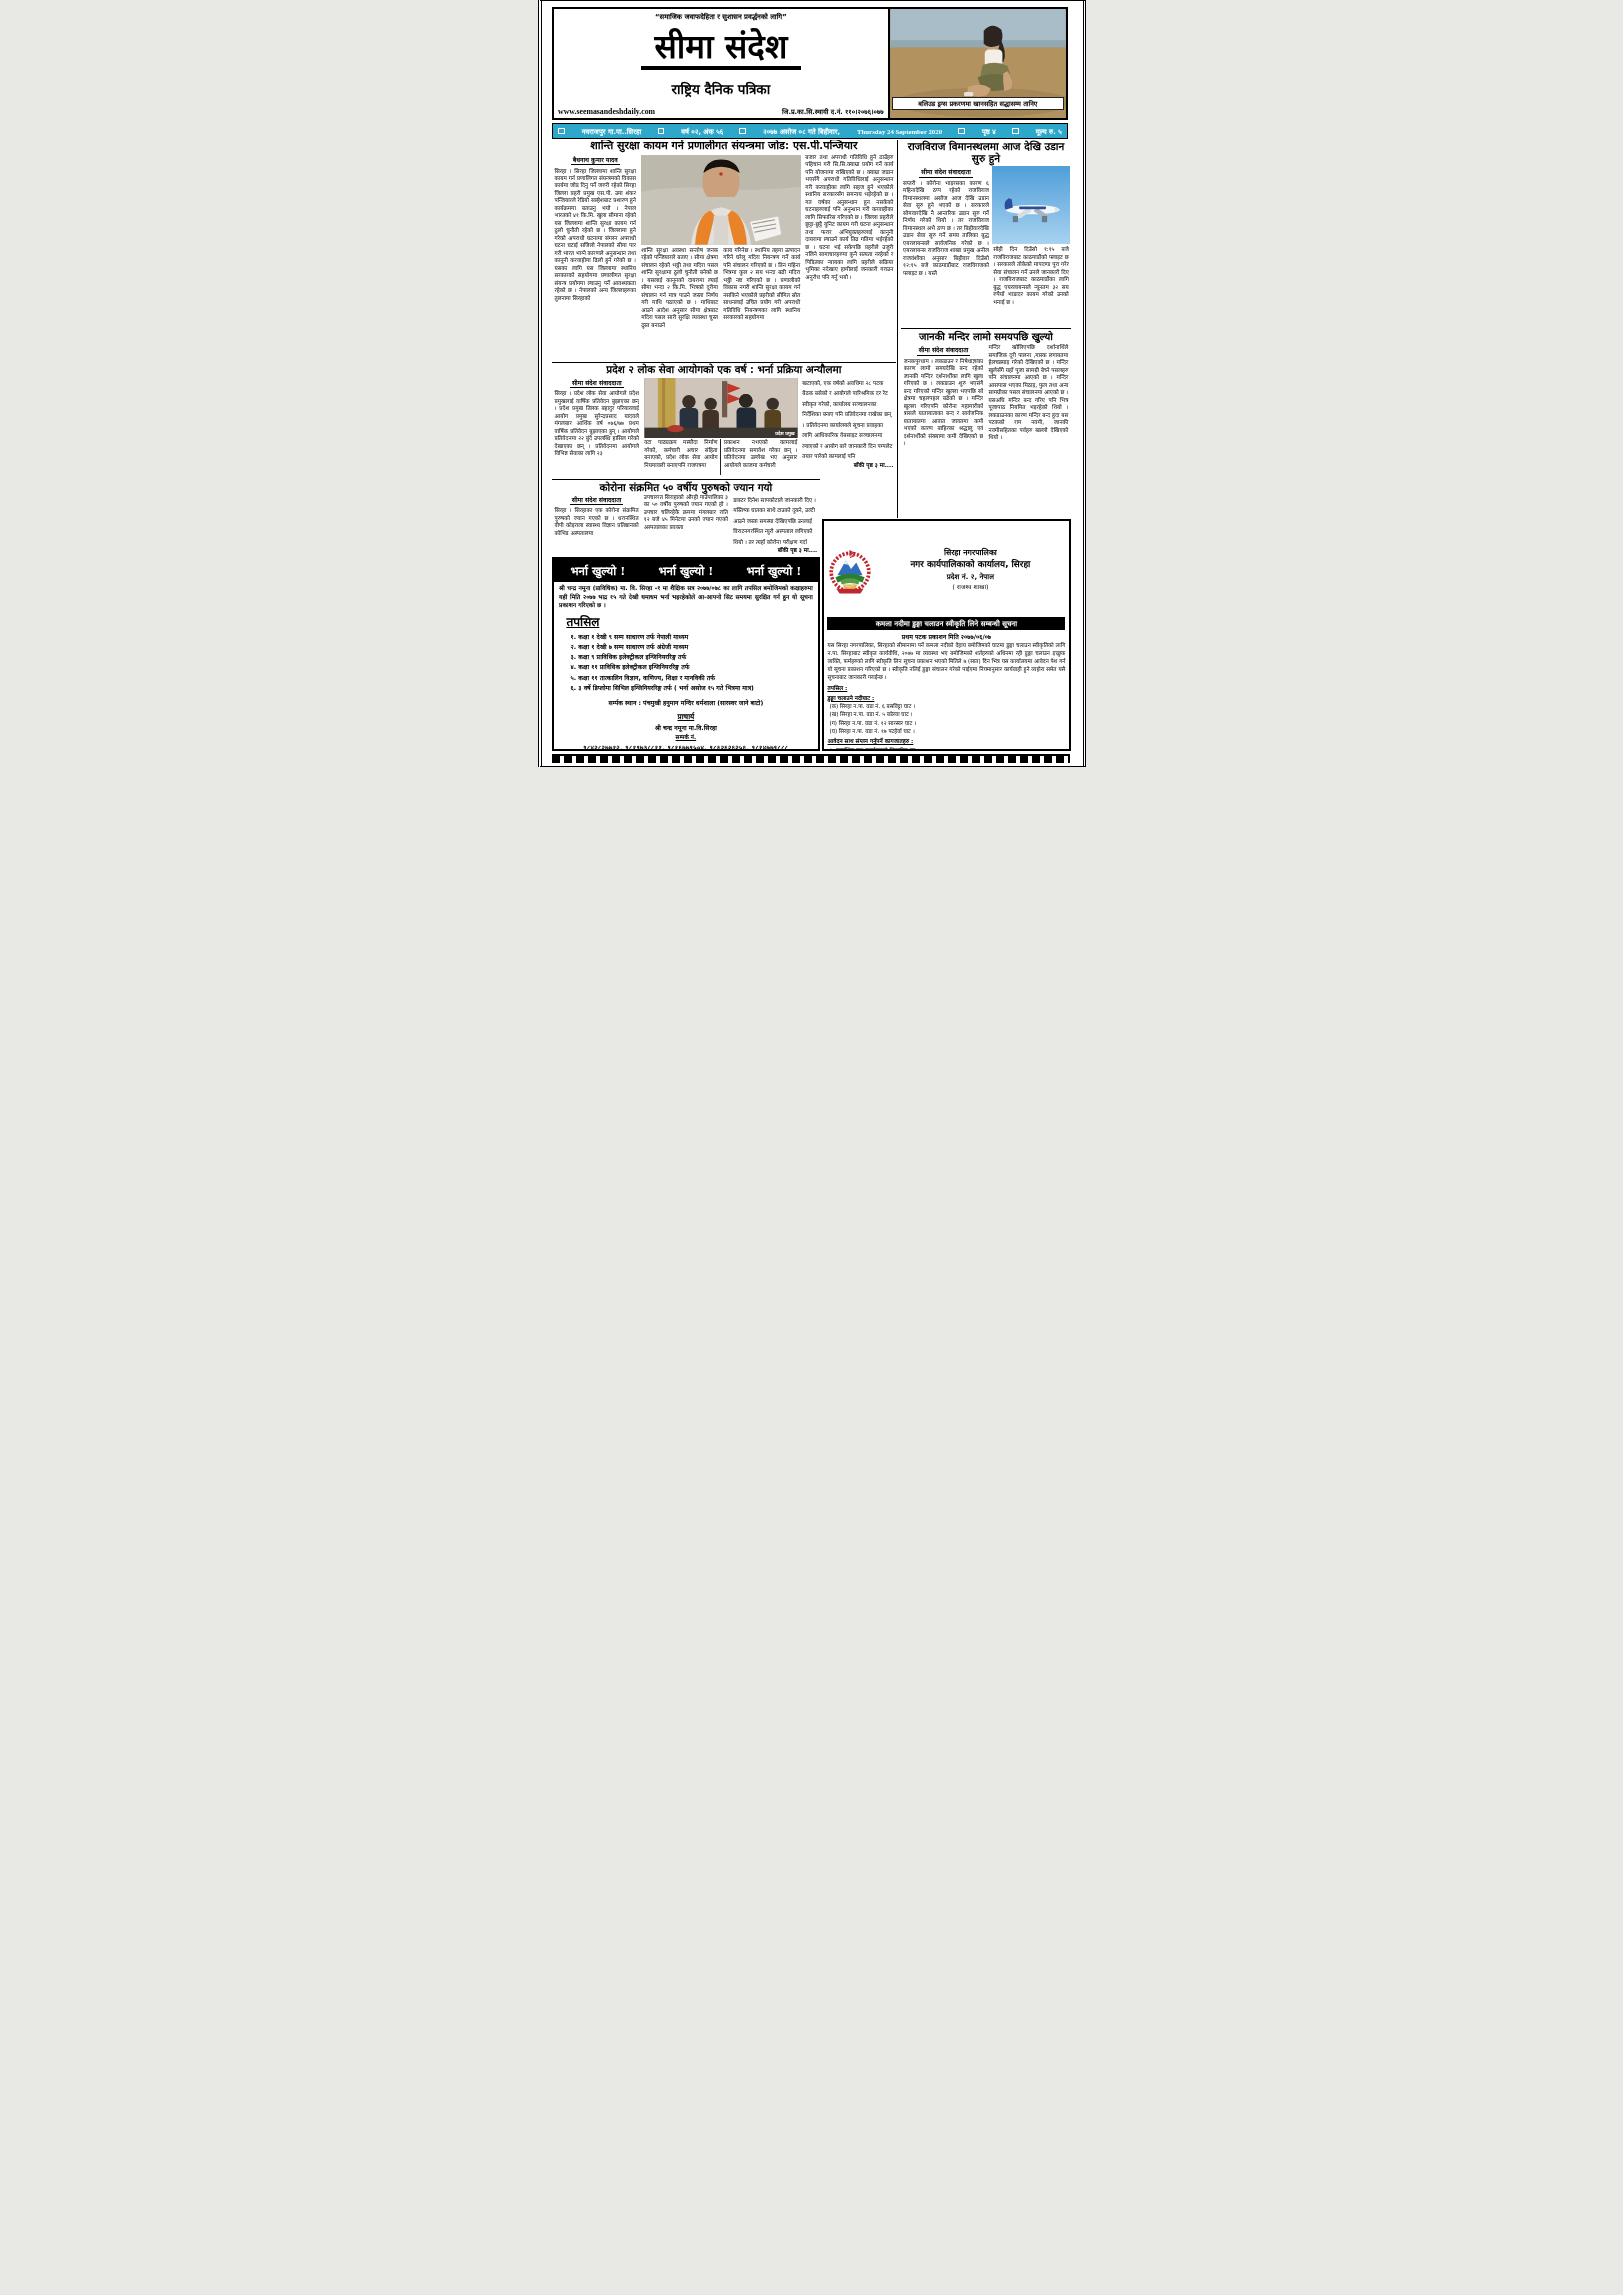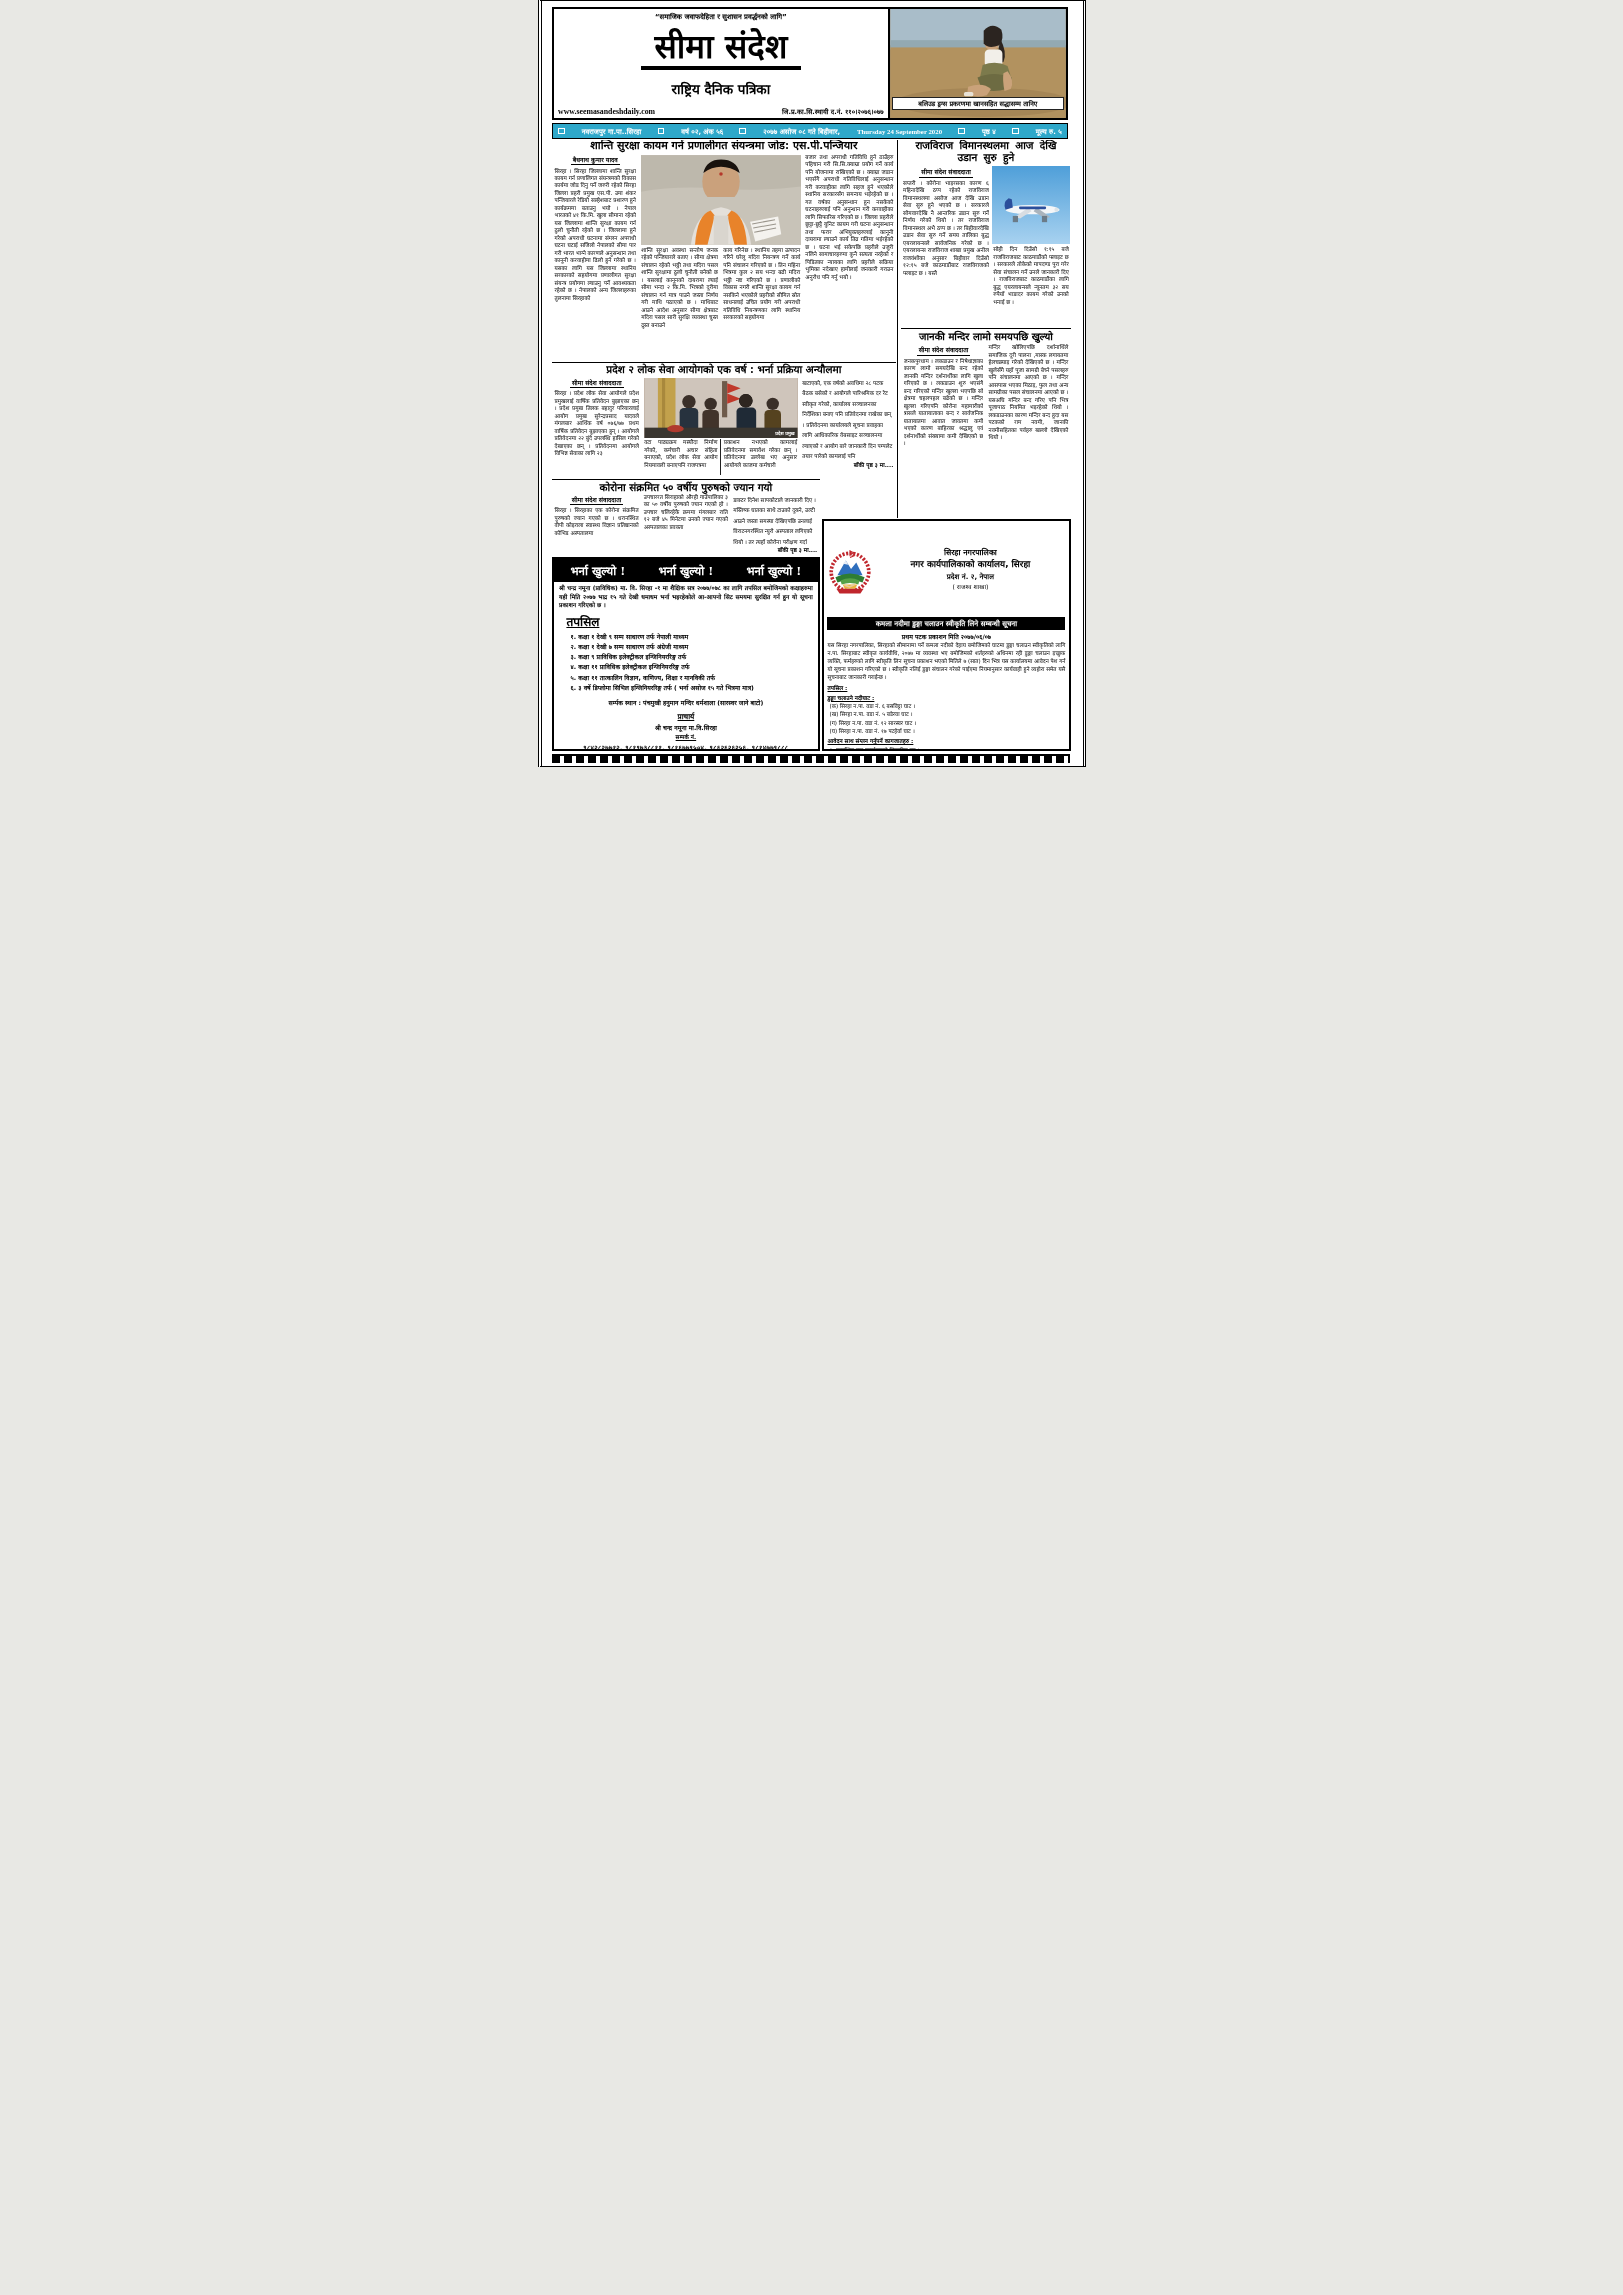--- a/index.html
+++ b/index.html
@@ -51,21 +51,21 @@
   .a2c1{width:26%;padding:0 2.6px;}
   .a2mid{width:46%;display:flex;flex-direction:column;}
   .a2-photo{height:60px;margin:1px 2.1px 1.6px;background:#b9a99b;position:relative;overflow:hidden;flex:none;}
   .a2-photo .plabel{position:absolute;right:3.1px;bottom:2.1px;color:#fff;font-size:4.7px;font-weight:bold;}
   .a2mid-cols{flex:1;display:flex;overflow:hidden;}
   .a2mid-cols div{width:50%;padding:0 2.6px;}
   .a2c4{width:28%;padding:0 2.6px;}
   
   .right-col{position:absolute;left:345px;top:0;width:174px;height:378px;border-left:1.6px solid #000;box-sizing:border-box;padding-left:3.1px;}
   .r1{height:188px;border-bottom:1px solid #000;overflow:hidden;}
-  .r1 .headline{font-size:10.4px;padding:1px 2.1px 2.1px;font-family:Liberation Mono, monospace;}
+  .r1 .headline{font-size:10.4px;padding:1px 2.1px 2.1px;}
   .r1-cols{display:flex;height:151px;}
   .r1c1{width:53%;padding:0 2.1px;}
   .r1c2{width:47%;display:flex;flex-direction:column;}
   .r1-photo{height:78px;margin:0 1px 2.1px;background:#69b0e4;flex:none;overflow:hidden;}
   .r1c2 .bodytxt{flex:1;padding:0 2.1px;}
   .r2{height:186px;overflow:hidden;padding-top:1px;}
   .r2 .headline{font-size:10px;padding:1px 0 2.1px;}
   .r2-cols{display:flex;height:156px;}
   .r2-cols .rc{width:50%;padding:0 2.6px;}
   

